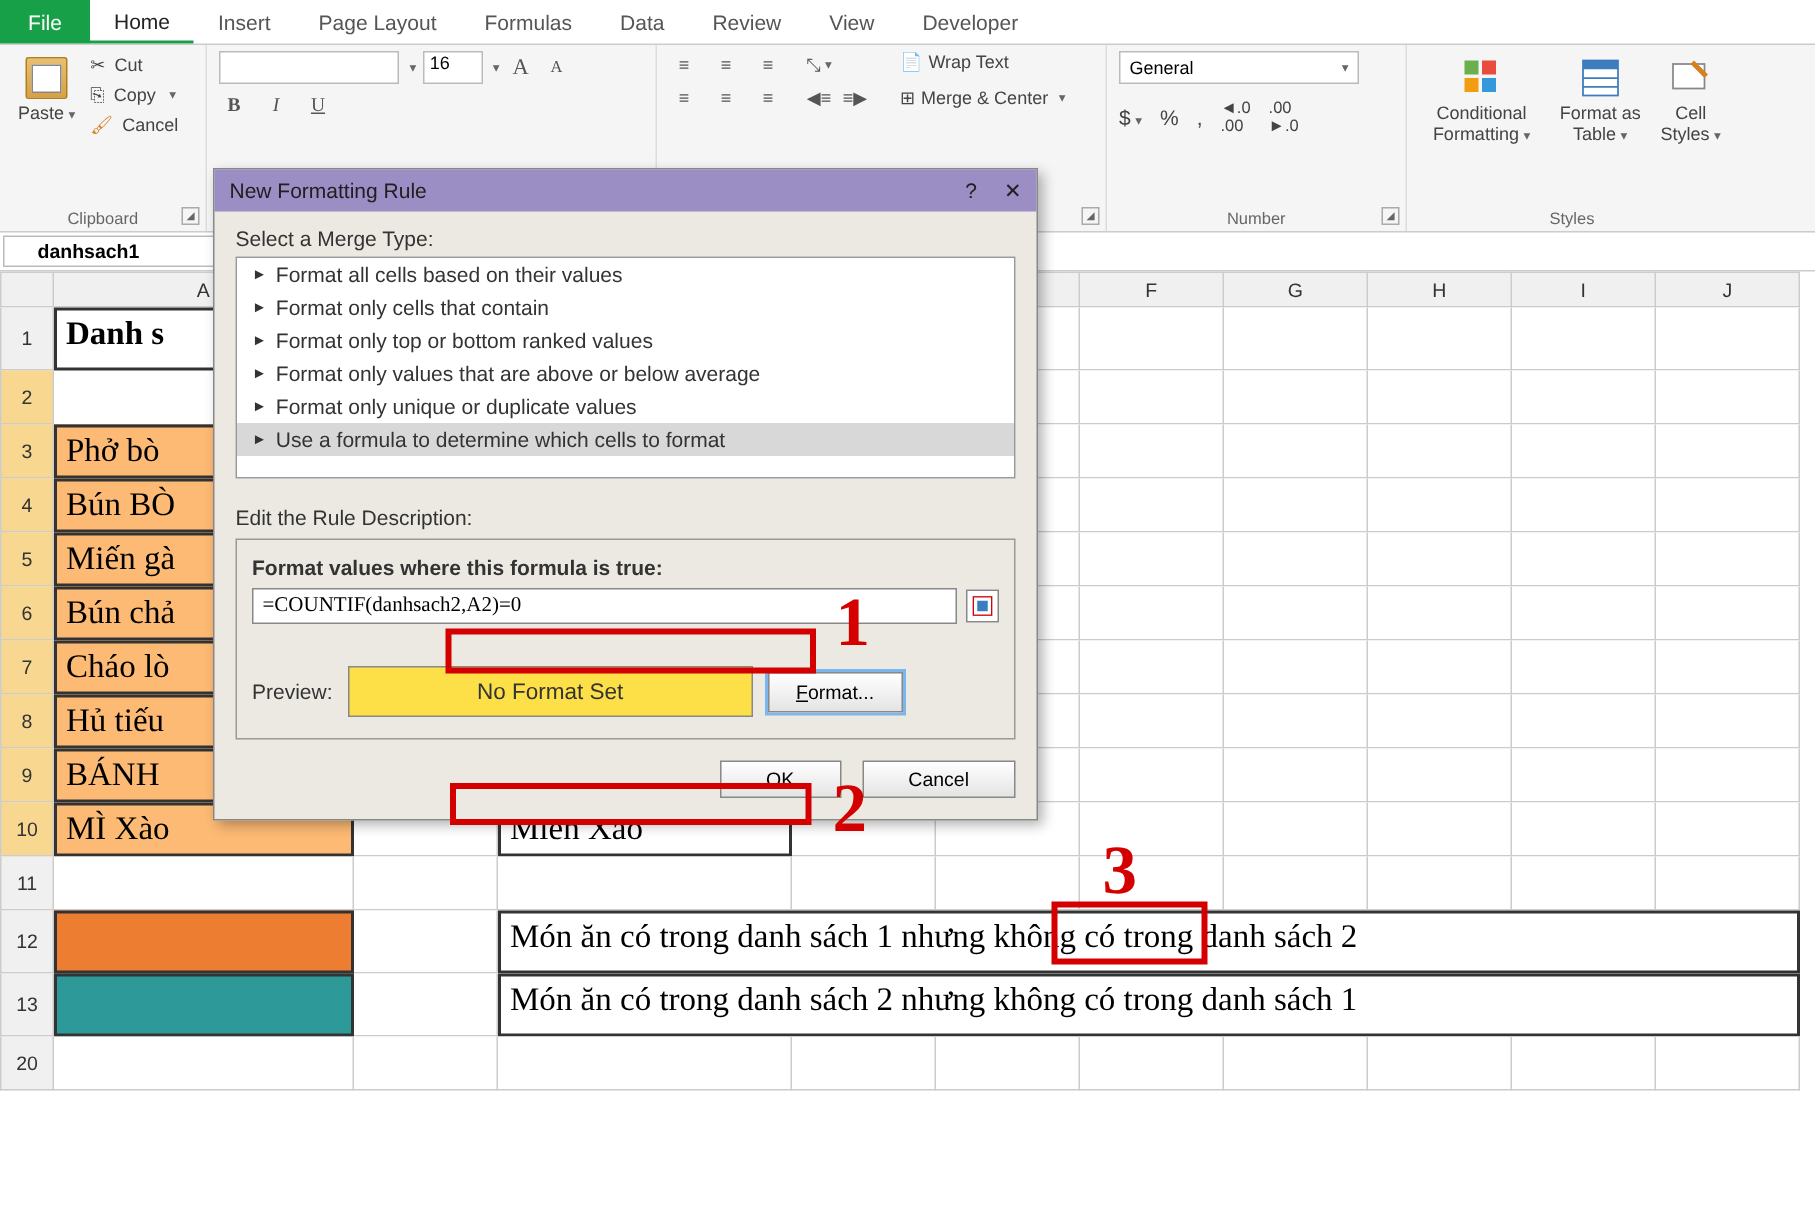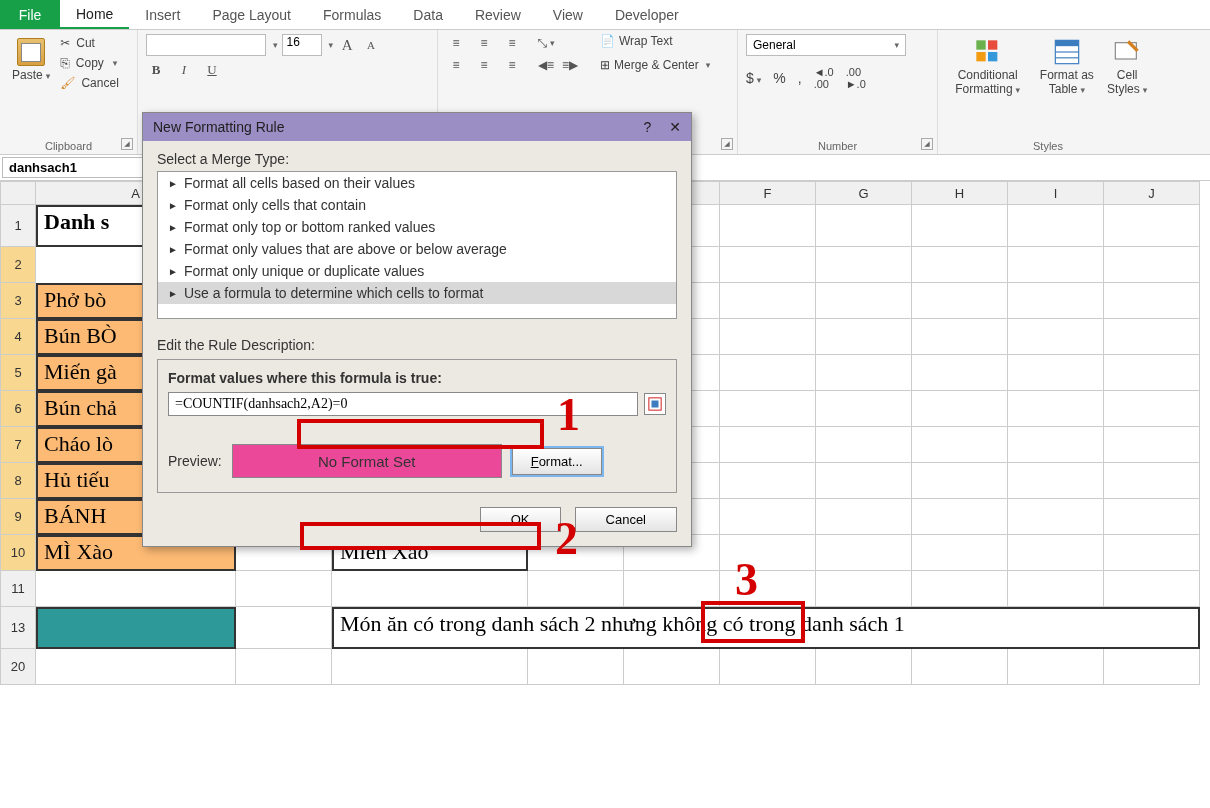--- a/index.html
+++ b/index.html
@@ -45,21 +45,21 @@
 .number-group { min-width: 200px; }
 .number-row1 { display:flex; align-items:center; }
 .number-combo { border:1px solid #bbb; background:#fff; width:160px; height:22px; padding:0 6px; font-size:12px; display:flex; align-items:center; justify-content:space-between;}
 .number-row2 { display:flex; gap:12px; margin-top:10px; font-size:14px; color:#444; align-items:center;}
 
 
 .styles-group { min-width: 200px; }
 
 
 .name-row { display:flex; align-items:center; height:26px; border-bottom:1px solid #ccc; background:#fff;}
-.name-box { width:168px; border:1px solid #bbb; margin:2px; padding:2px 6px; font-size:13px; font-family: Tahoma, sans-serif; font-weight:bold;}
+.name-box { width:168px; border:1px solid #bbb; margin:2px; padding:2px 22px; font-size:13px; font-family: Tahoma, sans-serif; font-weight:bold;}
 
 
 .sheet { position: relative; }
 .col-headers { display:flex; height:24px; }
 .corner { width:36px; background:#f0f0f0; border:1px solid #ccc;}
 .col-h { background:#f0f0f0; border:1px solid #ccc; border-left:none; display:flex; align-items:center; justify-content:center; font-size:13px; color:#333;}
 .row { display:flex; height:36px;}
 .row.tall { height: 42px; }
 .row-h { width:36px; background:#f0f0f0; border:1px solid #ccc; border-top:none; display:flex; align-items:center; justify-content:center; font-size:13px; color:#333;}
 .row-h.sel { background:#f8d890; }
@@ -82,21 +82,21 @@
 .rule-item.sel { background:#d8d8d8;}
 .rule-item .tri { font-size:10px;}
 .section-sub { margin-top:18px; margin-bottom:6px;}
 .desc-box { border:1px solid #999; background:#ece9e2; padding:10px 10px 14px 10px;}
 .formula-label { font-weight:bold; margin-bottom:6px; font-size:14px;}
 .formula-row { display:flex; gap:6px; align-items:center;}
 .formula-input { flex:1; border:1px solid #888; background:#fff; padding:3px 6px; font-size:14px; font-family: Tahoma;}
 .ref-btn { width:22px; height:22px; border:1px solid #888; background:#fff; display:flex; align-items:center; justify-content:center;}
 .ref-btn svg { width:14px; height:14px;}
 .preview-row { display:flex; align-items:center; gap:10px; margin-top:28px;}
-.preview-box { border:1px solid #888; background:#ec4899; width:270px; height:34px; display:flex; align-items:center; justify-content:center; font-size:15px;}
+.preview-box { border:1px solid #888; background:#fde047; width:270px; height:34px; display:flex; align-items:center; justify-content:center; font-size:15px;}
 .fmt-btn { border:1px solid #888; background:linear-gradient(#fff,#e4e4e4); padding:5px 18px; font-size:13px; cursor:pointer; box-shadow: 0 0 0 2px #7bb6ef;}
 .dlg-buttons { display:flex; justify-content:flex-end; gap:14px; margin-top:14px;}
 .dlg-btn { border:1px solid #888; background:linear-gradient(#fff,#e4e4e4); padding:4px 30px; font-size:13px; cursor:pointer;}
 
 
 .callout-box { position:absolute; border:4px solid #d40000; pointer-events:none; z-index:20;}
 .callout-num { position:absolute; color:#d40000; font-family:"Times New Roman",serif; font-size:46px; font-weight:bold; z-index:21;}
 
 .chev { font-size:9px; color:#666; margin-left:3px;}
 </style>
@@ -404,20 +404,26 @@
       <div class="cell" style="width: 196px;"></div>
       <div class="cell" style="width: 96px;"></div>
       <div class="cell" style="width: 96px;"></div>
       <div class="cell" style="width: 96px;"></div>
       <div class="cell" style="width: 96px;"></div>
       <div class="cell" style="width: 96px;"></div>
       <div class="cell" style="width: 96px;"></div>
       <div class="cell" style="width: 96px;"></div>
     </div>
     <div class="row tall">
+      <div class="row-h">12</div>
+      <div class="cell orange bordered" style="width: 200px;"></div>
+      <div class="cell " style="width: 96px;"></div>
+      <div class="cell bordered" style="width: 868px;">Món ăn có trong danh sách 1 nhưng không có trong danh sách 2</div>
+    </div>
+    <div class="row tall">
       <div class="row-h">13</div>
       <div class="cell teal bordered" style="width: 200px;"></div>
       <div class="cell " style="width: 96px;"></div>
       <div class="cell bordered" style="width: 868px;">Món ăn có trong danh sách 2 nhưng không có trong danh sách 1</div>
     </div>
     <div class="row">
       <div class="row-h">20</div>
       <div class="cell" style="width: 200px;"></div>
       <div class="cell" style="width: 96px;"></div>
       <div class="cell" style="width: 196px;"></div>

